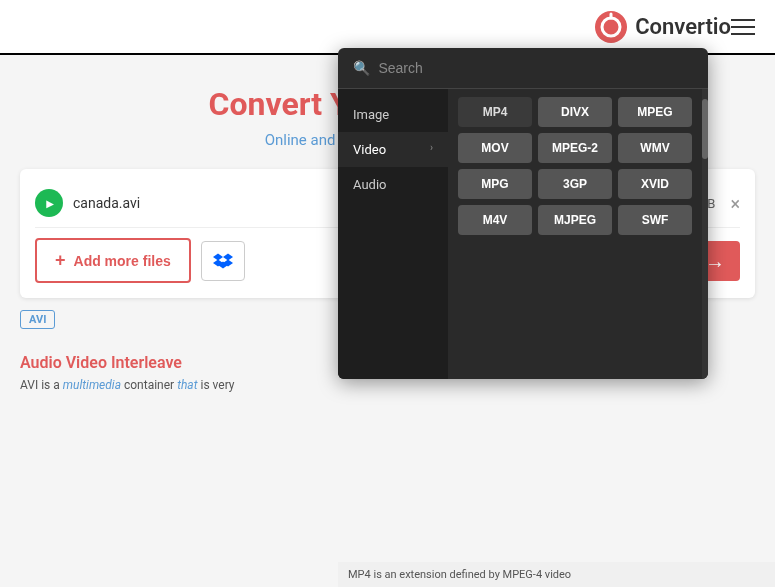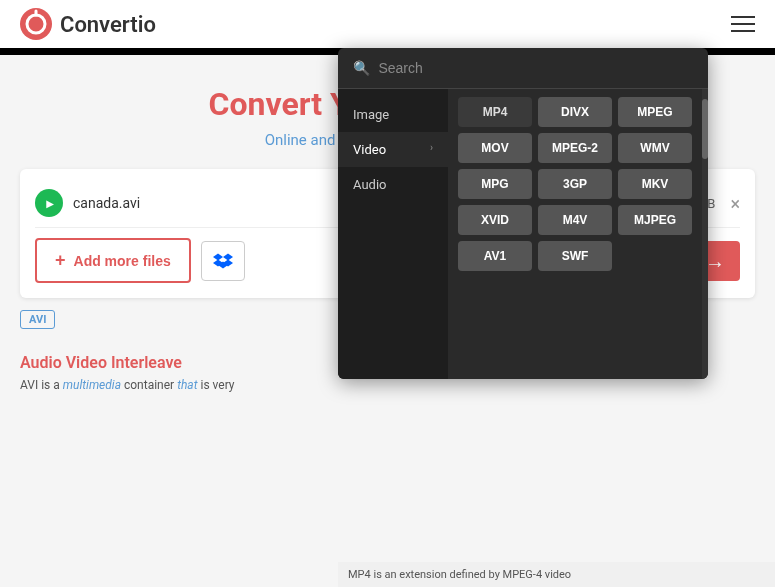--- a/index.html
+++ b/index.html
@@ -11,23 +11,23 @@
       overflow: hidden;
       position: relative;
     }
 
     
     .header {
       background: #fff;
       height: 55px;
       display: flex;
       align-items: center;
-      justify-content: space-between;
+      justify-content: flex-end;
       padding: 0 20px;
-      border-bottom: 7px solid #000000;
+      border-bottom: 2px solid #000000;
       position: relative;
       z-index: 10;
     }
     .logo {
       display: flex;
       align-items: center;
       gap: 8px;
     }
     .logo-icon {
       width: 32px;
@@ -443,25 +443,23 @@
 
     <div class="format-grid">
       <button class="fmt-btn">MP4</button>
       <button class="fmt-btn highlighted">DIVX</button>
       <button class="fmt-btn highlighted">MPEG</button>
       <button class="fmt-btn highlighted">MOV</button>
       <button class="fmt-btn highlighted">MPEG-2</button>
       <button class="fmt-btn highlighted">WMV</button>
       <button class="fmt-btn highlighted">MPG</button>
       <button class="fmt-btn highlighted">3GP</button>
-      <button class="fmt-btn highlighted">MKV</button>
       <button class="fmt-btn highlighted">XVID</button>
       <button class="fmt-btn highlighted">M4V</button>
       <button class="fmt-btn highlighted">MJPEG</button>
-      <button class="fmt-btn highlighted">AV1</button>
       <button class="fmt-btn highlighted">SWF</button>
     </div>
 
     <div class="scroll-track">
       <div class="scroll-thumb"></div>
     </div>
   </div>
 </div>
 
 <div style="position:absolute;bottom:0;left:338px;width:437px;background:#f0f0f0;font-size:11px;color:#555;padding:6px 10px;">

